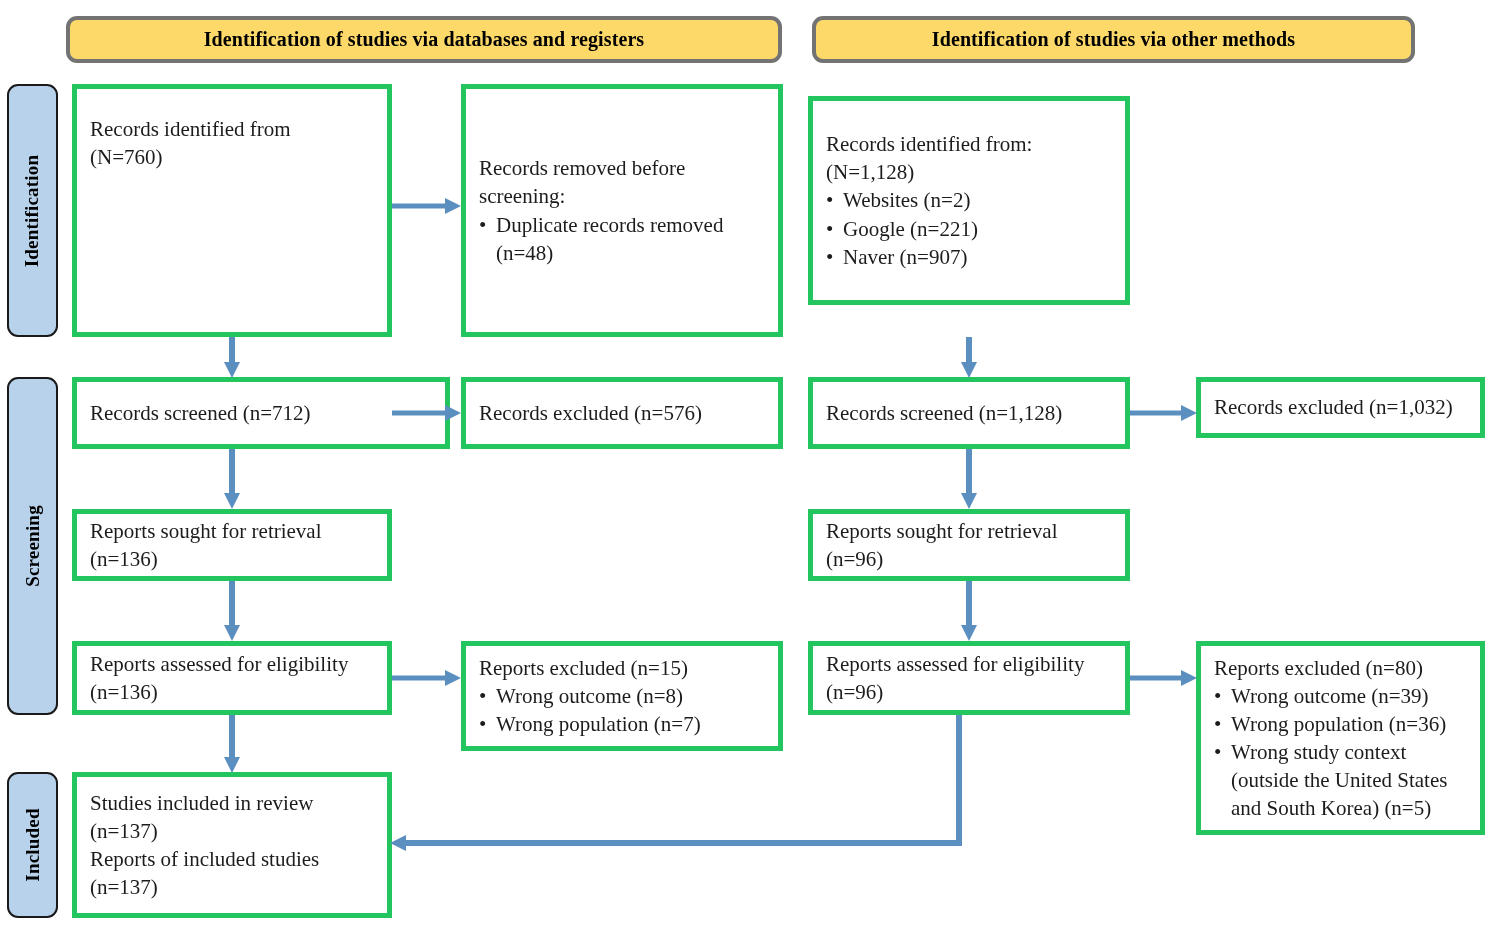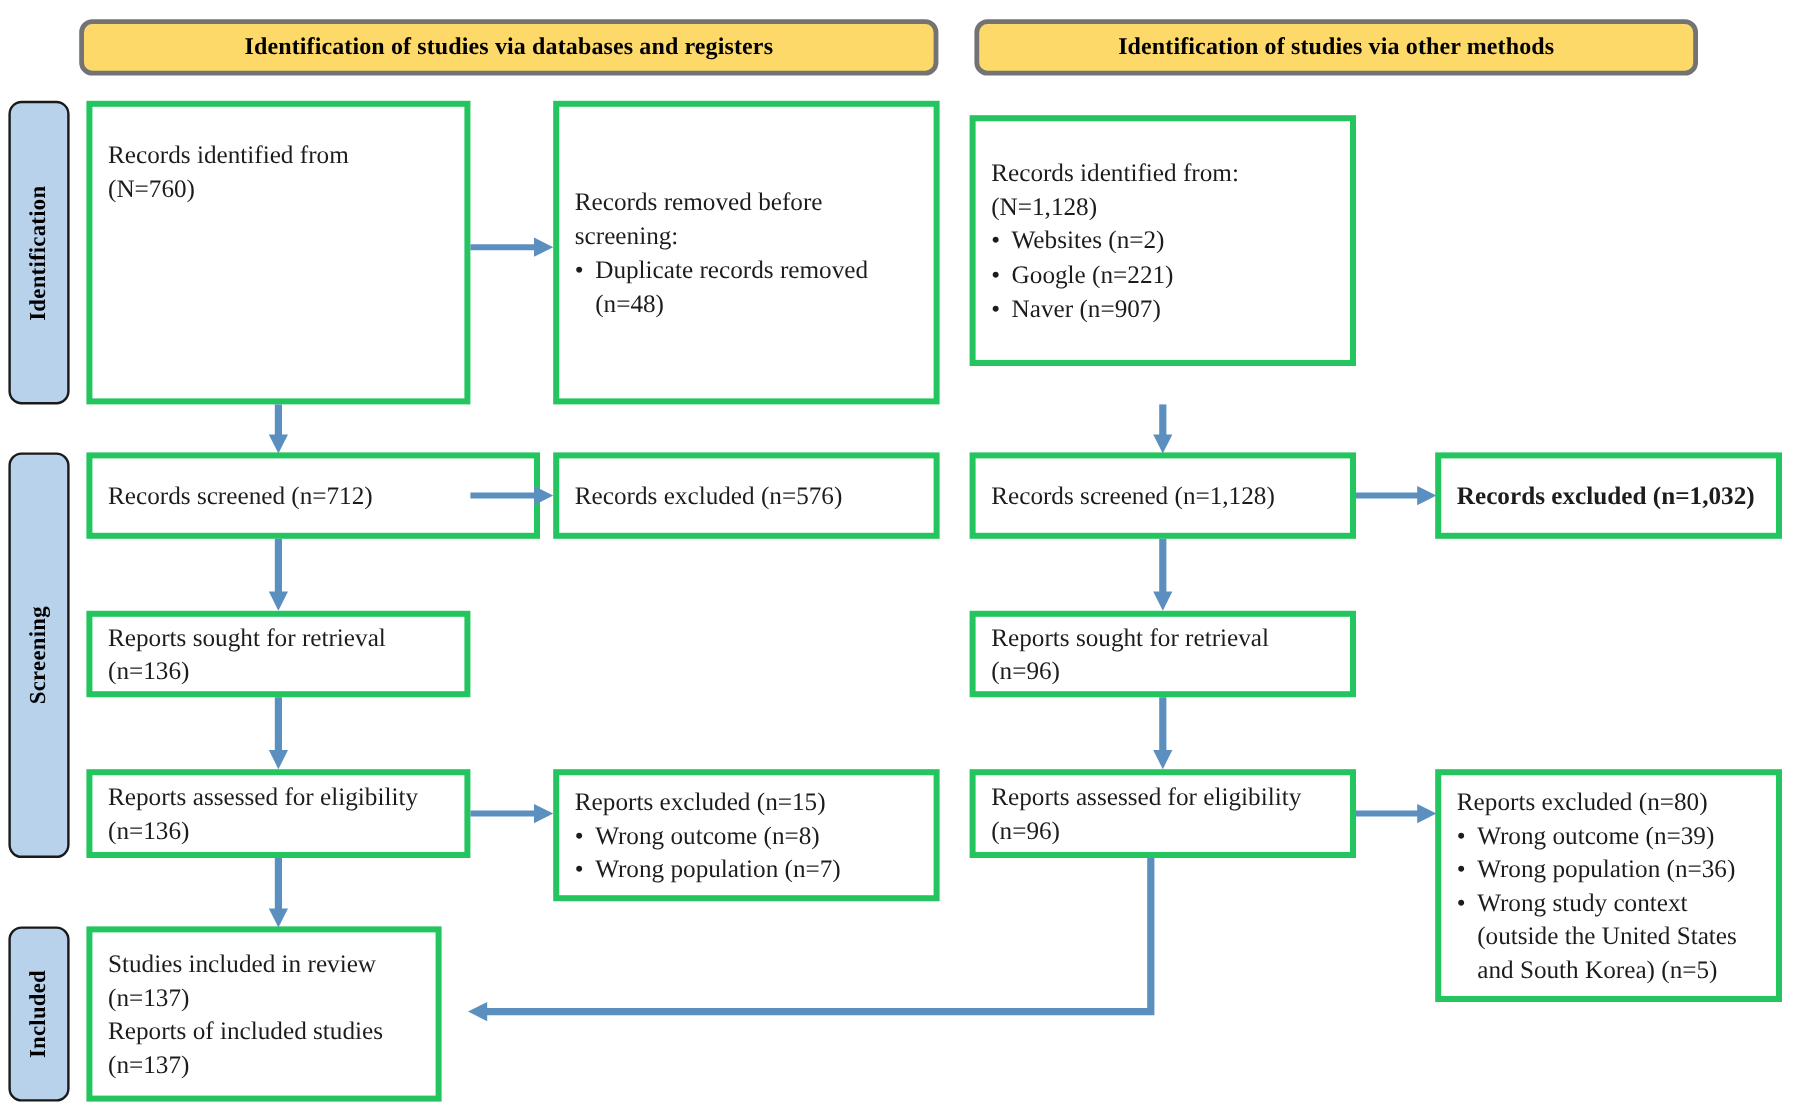--- a/index.html
+++ b/index.html
@@ -148,21 +148,21 @@
 
   <div class="box" style="left:72px; top:377px; width:378px; height:72px;">
     <div class="box-text">Records screened (n=712)</div>
   </div>
   <div class="box" style="left:461px; top:377px; width:322px; height:72px;">
     <div class="box-text">Records excluded (n=576)</div>
   </div>
   <div class="box" style="left:808px; top:377px; width:322px; height:72px;">
     <div class="box-text">Records screened (n=1,128)</div>
   </div>
-  <div class="box" style="left:1196px; top:377px; width:289px; height:72px;font-weight:bold;">
+  <div class="box" style="left:1196px; top:377px; width:289px; height:61px;">
     <div class="box-text">Records excluded (n=1,032)</div>
   </div>
 
   <div class="box" style="left:72px; top:509px; width:320px; height:72px;">
     <div class="box-text">Reports sought for retrieval
 (n=136)</div>
   </div>
   <div class="box" style="left:808px; top:509px; width:322px; height:72px;">
     <div class="box-text">Reports sought for retrieval
 (n=96)</div>
@@ -194,21 +194,21 @@
       <ul class="bullets">
         <li>Wrong outcome (n=39)</li>
         <li>Wrong population (n=36)</li>
         <li>Wrong study context</li>
         <li class="cont">(outside the United States</li>
         <li class="cont">and South Korea) (n=5)</li>
       </ul>
     </div>
   </div>
 
-  <div class="box" style="left:72px; top:772px; width:296px; height:146px;">
+  <div class="box" style="left:72px; top:772px; width:320px; height:146px;">
     <div class="box-text">Studies included in review
 (n=137)
 Reports of included studies
 (n=137)</div>
   </div>
 
   <div class="arrow" style="left:392px; top:196px;">
     <svg width="72" height="20" viewBox="0 0 72 20">
       <path d="M0,10 L56,10" stroke="#5b8fbf" stroke-width="5" fill="none"></path>
       <path d="M69,10 L53,2 L53,18 Z" fill="#5b8fbf"></path>

